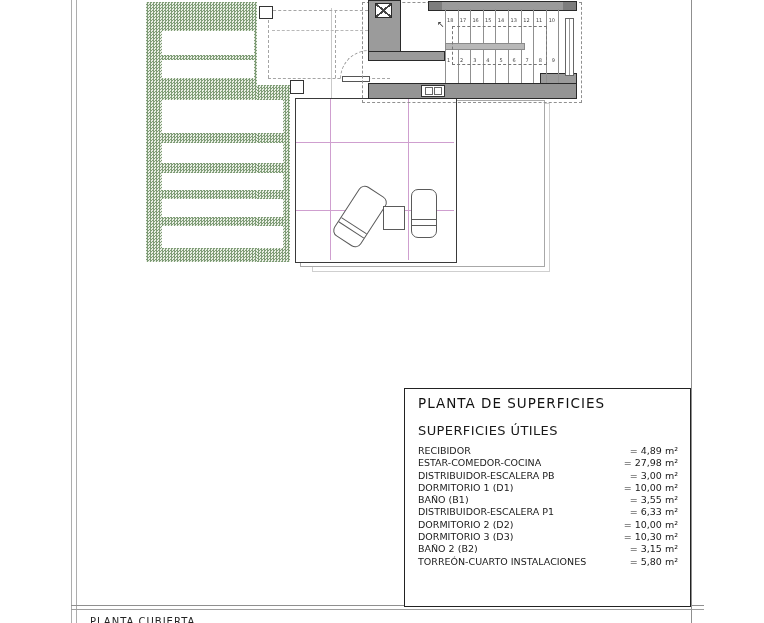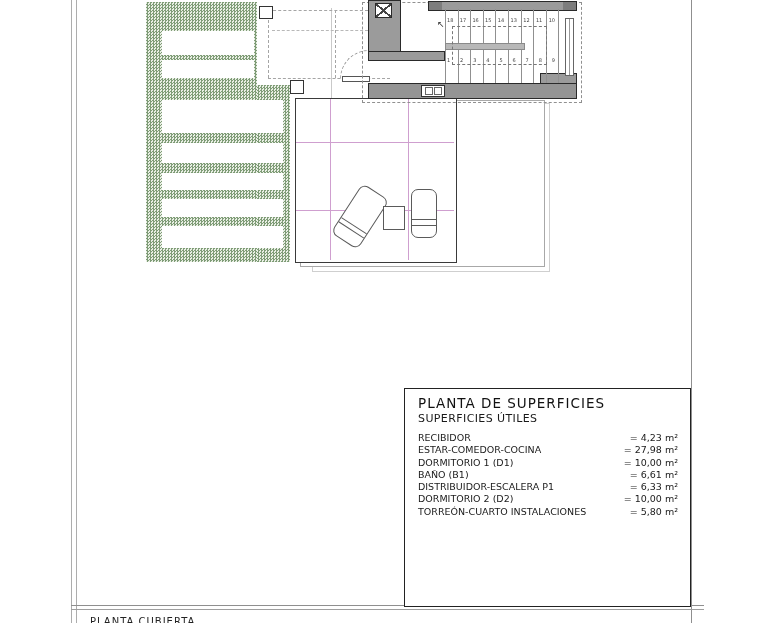--- a/index.html
+++ b/index.html
@@ -84,21 +84,21 @@
   #stair-arrow{left:437px;top:20px;font-size:9px;color:#333;line-height:9px}
   .stair-nums{position:absolute;left:447px;width:108px;display:flex;justify-content:space-between;
     font-size:5px;color:#444;line-height:6px}
   #stair-nums-top{top:17px}
   #stair-nums-bottom{top:57px}
 
   
   #surface-table{left:404px;top:388px;width:287px;height:219px;border:1.5px solid #222;background:#fff;box-sizing:border-box}
   #surface-table .inner{padding:6px 12px 0 13px}
   #surface-title{font-size:13.5px;letter-spacing:1px;color:#111;white-space:nowrap}
-  #surface-subtitle{font-size:11px;letter-spacing:.4px;margin-top:1px}
+  #surface-subtitle{font-size:13px;letter-spacing:.4px;margin-top:12px}
   #surface-rows{margin-top:7px}
   .surface-row{display:flex;justify-content:space-between;font-size:9.5px;line-height:12.3px;white-space:nowrap}
   #surface-total{position:absolute;left:0;right:0;bottom:0;border-top:1px solid #222;
     display:flex;justify-content:space-between;padding:2px 12px 3px 13px;font-size:9.5px}
 
   #plan-label{left:90px;top:616px;font-size:10px;letter-spacing:1px;color:#222;white-space:nowrap}
 </style>
 </head>
 <body>
 
@@ -196,50 +196,62 @@
     </div>
 
   <div class="abs" id="surface-table">
     <div class="inner">
       <div id="surface-title">PLANTA DE SUPERFICIES</div>
       <div id="surface-subtitle">SUPERFICIES ÚTILES</div>
       <div id="surface-rows">
 
           <div class="surface-row">
             <span>RECIBIDOR</span>
-            <span>= 4,23 m²</span>
+            <span>= 4,89 m²</span>
           </div>
 
           <div class="surface-row">
             <span>ESTAR-COMEDOR-COCINA</span>
             <span>= 27,98 m²</span>
           </div>
 
+          <div class="surface-row">
+            <span>DISTRIBUIDOR-ESCALERA PB</span>
+            <span>= 3,00 m²</span>
+          </div>
 
           <div class="surface-row">
             <span>DORMITORIO 1 (D1)</span>
             <span>= 10,00 m²</span>
           </div>
 
           <div class="surface-row">
             <span>BAÑO (B1)</span>
-            <span>= 6,61 m²</span>
+            <span>= 3,55 m²</span>
           </div>
 
           <div class="surface-row">
             <span>DISTRIBUIDOR-ESCALERA P1</span>
             <span>= 6,33 m²</span>
           </div>
 
           <div class="surface-row">
             <span>DORMITORIO 2 (D2)</span>
             <span>= 10,00 m²</span>
           </div>
 
-
+          <div class="surface-row">
+            <span>DORMITORIO 3 (D3)</span>
+            <span>= 10,30 m²</span>
+          </div>
+
+          <div class="surface-row">
+            <span>BAÑO 2 (B2)</span>
+            <span>= 3,15 m²</span>
+          </div>
 
 
 
           <div class="surface-row">
             <span>TORREÓN-CUARTO INSTALACIONES</span>
             <span>= 5,80 m²</span>
           </div>
         </div>
     </div>
   </div>

